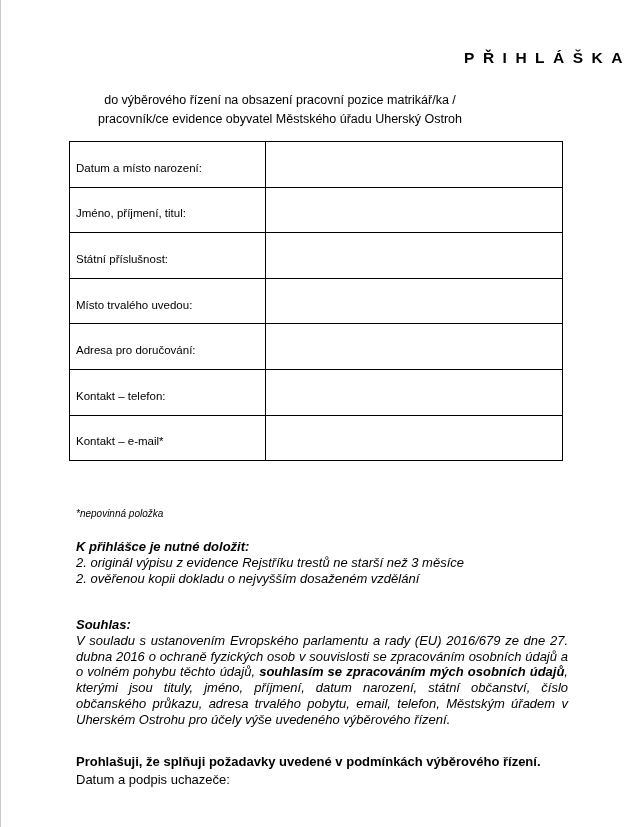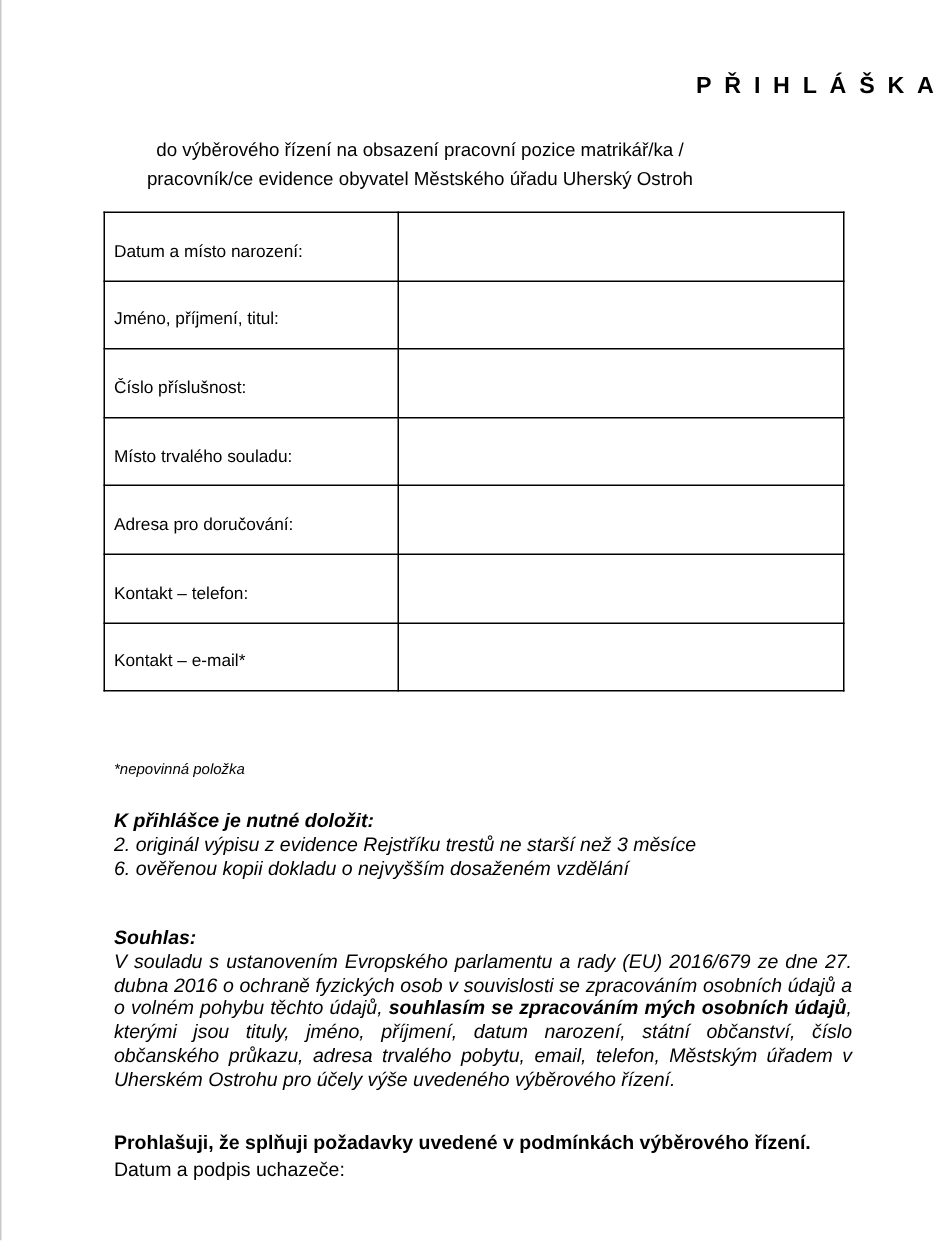--- a/index.html
+++ b/index.html
@@ -102,25 +102,25 @@
   <tbody>
       <tr>
     <td class="label">Datum a místo narození:</td>
     <td class="value"></td>
   </tr>
   <tr>
     <td class="label">Jméno, příjmení, titul:</td>
     <td class="value"></td>
   </tr>
   <tr>
-    <td class="label">Číslo příslušnost:</td>
+    <td class="label">Státní příslušnost:</td>
     <td class="value"></td>
   </tr>
   <tr>
-    <td class="label">Místo trvalého souladu:</td>
+    <td class="label">Místo trvalého uvedou:</td>
     <td class="value"></td>
   </tr>
   <tr>
     <td class="label">Adresa pro doručování:</td>
     <td class="value"></td>
   </tr>
   <tr>
     <td class="label">Kontakt – telefon:</td>
     <td class="value"></td>
   </tr>
@@ -129,21 +129,21 @@
     <td class="value"></td>
   </tr>
 </tbody>
   </table>
 
 <div class="note">*nepovinná položka</div>
 
 <div class="block attach">
   <div class="head">K přihlášce je nutné doložit:</div>
   <div>2. originál výpisu z evidence Rejstříku trestů ne starší než 3 měsíce</div>
-  <div>6. ověřenou kopii dokladu o nejvyšším dosaženém vzdělání</div>
+  <div>2. ověřenou kopii dokladu o nejvyšším dosaženém vzdělání</div>
 </div>
 
 <div class="block consent">
   <span class="head">Souhlas:</span>
   <span class="body"><span>V souladu s ustanovením Evropského parlamentu a rady (EU) 2016/679 ze dne 27. dubna 2016 o ochraně fyzických osob v souvislosti se zpracováním osobních údajů a o volném pohybu těchto údajů, </span><b>souhlasím se zpracováním mých osobních  údajů</b><span>, kterými jsou tituly, jméno, příjmení, datum narození, státní občanství, číslo občanského průkazu, adresa trvalého pobytu, email, telefon, Městským úřadem v Uherském Ostrohu pro účely výše uvedeného výběrového řízení.</span></span>
 </div>
 
 <div class="block declaration">Prohlašuji, že splňuji požadavky uvedené v podmínkách výběrového řízení.</div>
 
 <div class="block signature">Datum a podpis uchazeče:</div>

